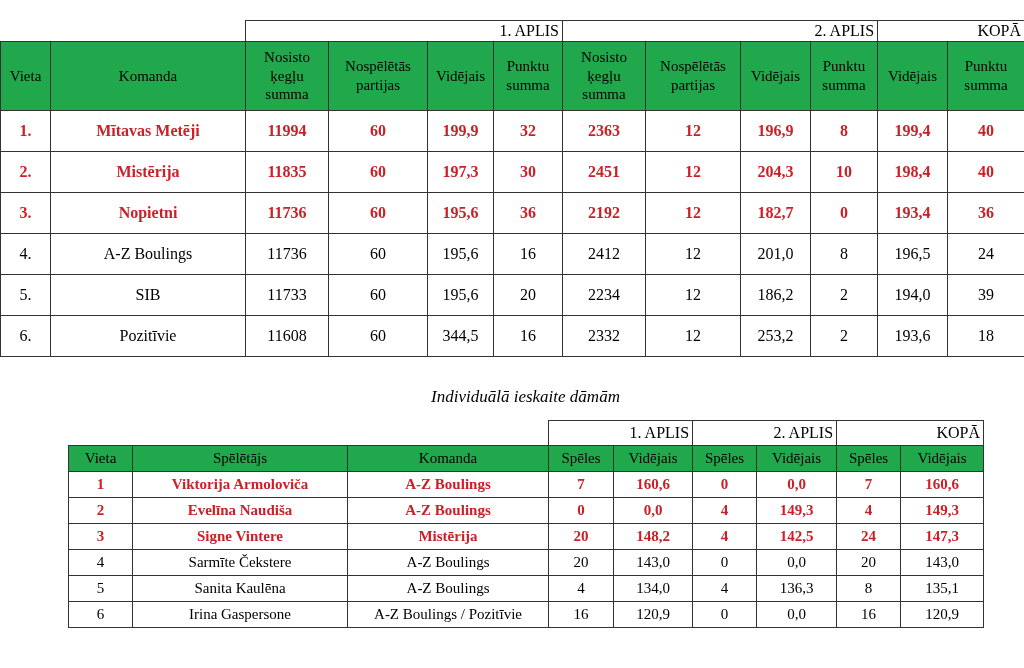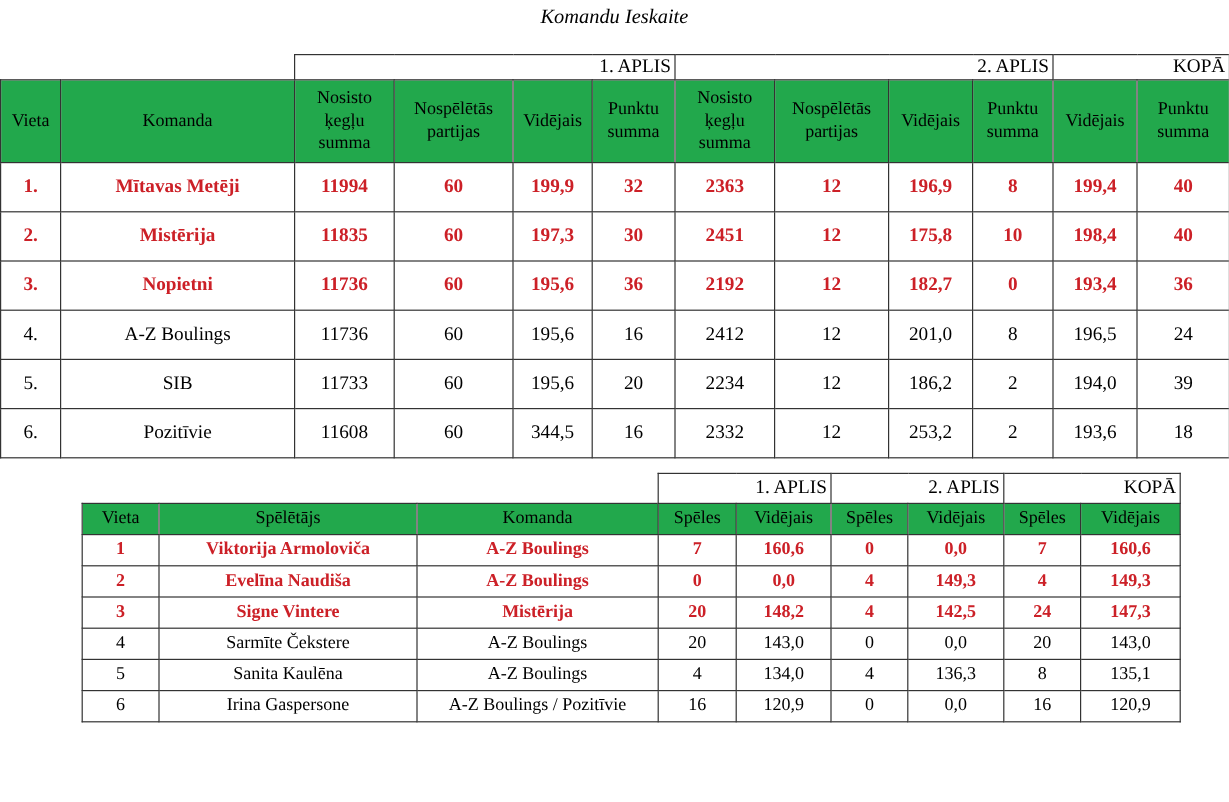--- a/index.html
+++ b/index.html
@@ -47,21 +47,20 @@
   #team-table .data-row td{height:40px;font-size:16px;}
   #individual-table .group-row td{height:24px;}
   #individual-table .header-row td{height:25px;}
   #individual-table .data-row td{height:25px;font-size:15px;}
 </style>
 </head>
 <body>
 
 <div class="page">
 
-  <div class="doc-title" id="title-team">Komandu Ieskaite</div>
 
   <table id="team-table">
       <colgroup>
         <col style="width: 50px;">
         <col style="width: 195px;">
         <col style="width: 83px;">
         <col style="width: 99px;">
         <col style="width: 66px;">
         <col style="width: 69px;">
         <col style="width: 83px;">
@@ -108,21 +107,21 @@
         </tr>
         <tr class="data-row highlight">
           <td>2.</td>
           <td>Mistērija</td>
           <td>11835</td>
           <td>60</td>
           <td>197,3</td>
           <td>30</td>
           <td>2451</td>
           <td>12</td>
-          <td>175,8</td>
+          <td>204,3</td>
           <td>10</td>
           <td>198,4</td>
           <td>40</td>
         </tr>
         <tr class="data-row highlight">
           <td>3.</td>
           <td>Nopietni</td>
           <td>11736</td>
           <td>60</td>
           <td>195,6</td>
@@ -173,20 +172,21 @@
           <td>12</td>
           <td>253,2</td>
           <td>2</td>
           <td>193,6</td>
           <td>18</td>
         </tr>
       </tbody>
     </table>
 
   <div id="individual-wrap">
+    <div class="doc-title" id="title-individual">Individuālā ieskaite dāmām</div>
 
     <table id="individual-table">
         <colgroup>
           <col style="width: 64px;">
           <col style="width: 215px;">
           <col style="width: 201px;">
           <col style="width: 65px;">
           <col style="width: 79px;">
           <col style="width: 64px;">
           <col style="width: 80px;">

